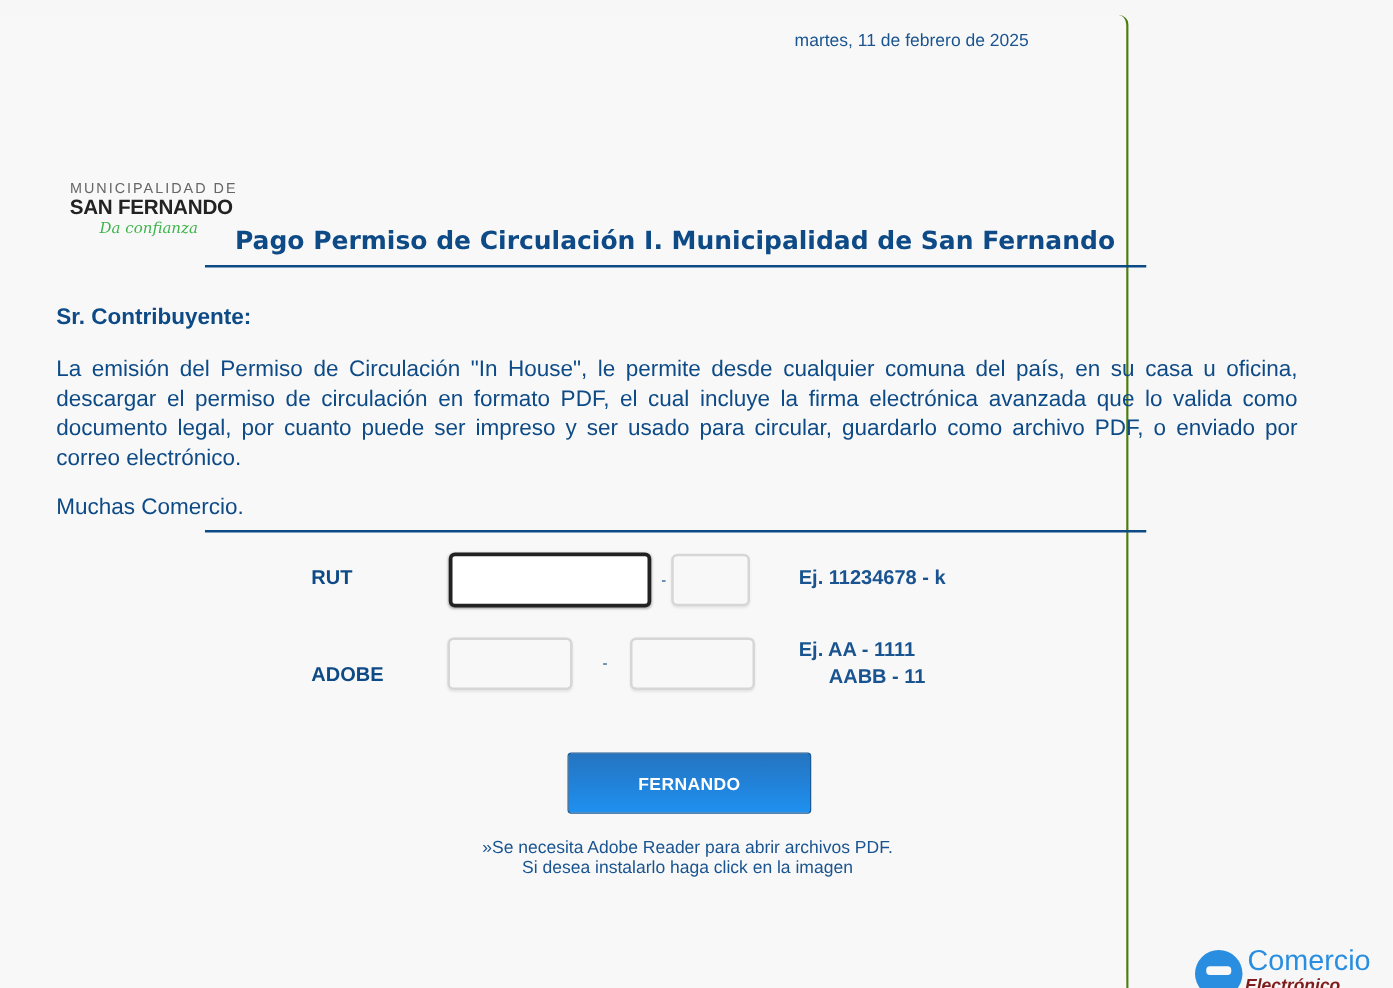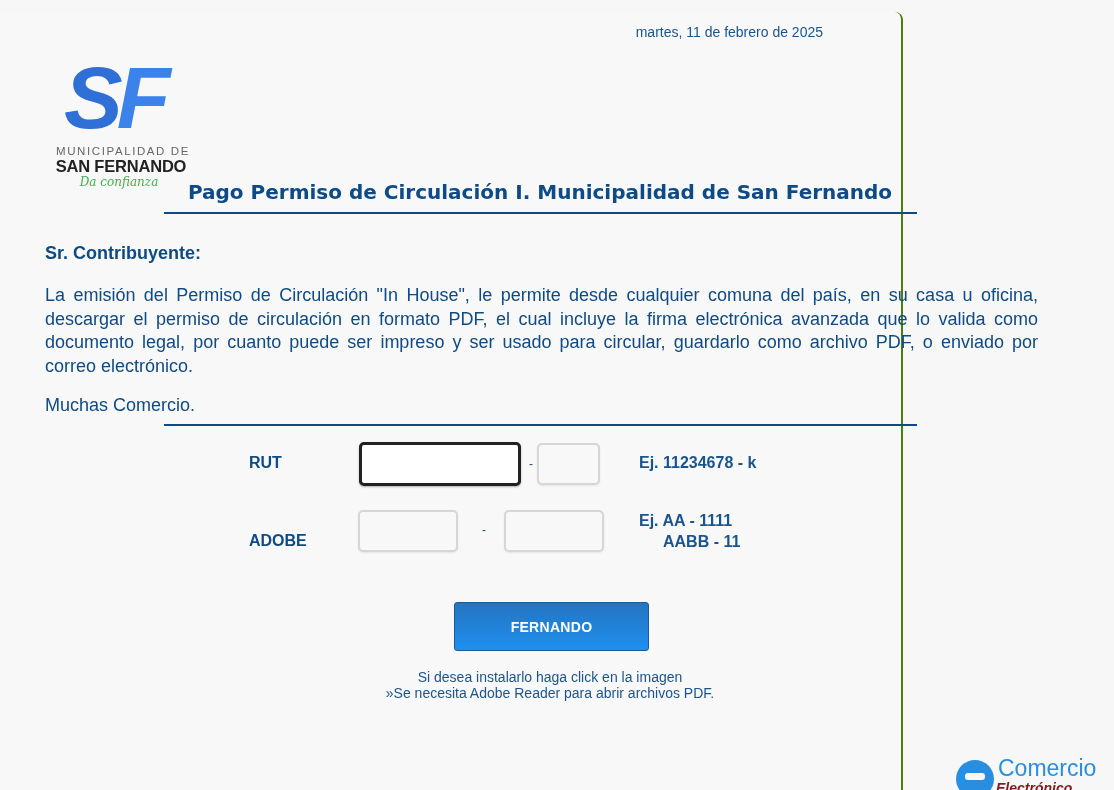--- a/index.html
+++ b/index.html
@@ -153,21 +153,20 @@
     }
   </style>
 </head>
 <body>
 
 <div class="page">
 
   <div class="date">martes, 11 de febrero de 2025</div>
 
   <div class="logo">
-    <div class="sf"><span>S</span><span class="f">F</span></div>
     <div class="muni">MUNICIPALIDAD DE</div>
     <div class="sanf">SAN FERNANDO</div>
     <div class="conf">Da confianza</div>
   </div>
 
   <h1 class="title">Pago Permiso de Circulación I. Municipalidad de San Fernando</h1>
   <div class="rule r1"></div>
 
   <div class="greeting">Sr. Contribuyente:</div>
   <p class="body-text">La emisión del Permiso de Circulación "In House", le permite desde cualquier comuna del país, en su casa u oficina, descargar el permiso de circulación en formato PDF, el cual incluye la firma electrónica avanzada que lo valida como documento legal, por cuanto puede ser impreso y ser usado para circular, guardarlo como archivo PDF, o enviado por correo electrónico.</p>
@@ -187,22 +186,22 @@
     <input class="inp" type="text" style="left: 358px; top: 498px; width: 100px; height: 42px;" value="">
     <div class="dash" style="left:482px; top:511px;">-</div>
     <input class="inp" type="text" style="left: 504px; top: 498px; width: 100px; height: 42px;" value="">
     <div class="hint" style="left:639px; top:499px;">Ej. AA - 1111</div>
     <div class="hint" style="left:663px; top:520px;">AABB - 11</div>
 
     <button class="btn" type="submit">FERNANDO</button>
   </form>
 
   <div class="note">
+    <div>»Se necesita Adobe Reader para abrir archivos PDF.</div>
     <div>Si desea instalarlo haga click en la imagen</div>
-    <div>»Se necesita Adobe Reader para abrir archivos PDF.</div>
   </div>
 
 
   <div class="ce">
     <div class="e"></div>
     <div class="t1">Comercio</div>
     <div class="t2">Electrónico</div>
   </div>
 
 </div>

